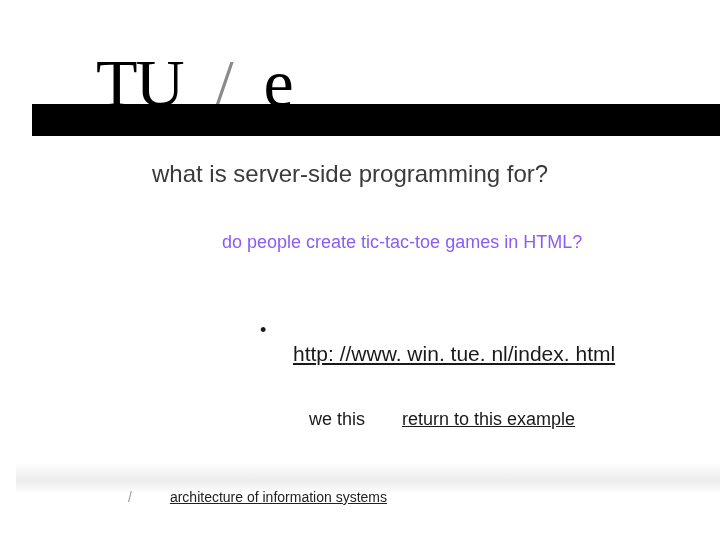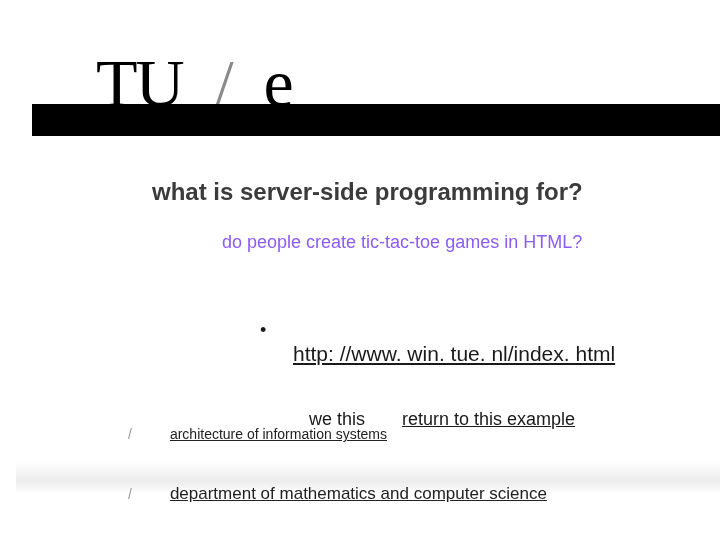--- a/index.html
+++ b/index.html
@@ -41,22 +41,21 @@
     width: 100%;
     height: 2px;
     background: #000;
   }
   .slide-title {
     position: absolute;
     left: 120px;
     top: 128px;
     font-size: 24px;
     color: #3b3b3b;
-    font-weight: 700;
-    margin-top: 18px;
+    font-weight: 400;
   }
   .question {
     position: absolute;
     left: 190px;
     top: 200px;
     font-size: 18px;
     color: #8b5cf6;
     font-weight: 400;
   }
   .bullet-row {
@@ -134,16 +133,13 @@
 <div class="return-line">
   <span>we this </span><span class="return-underline">return to this example</span>
 </div>
 
 <div class="footer-gradient"></div>
 
 <div class="footer">
   <div>
     <span class="slash">/</span><span class="line1">architecture of information systems</span>
   </div>
-  <div>
-    <span class="slash">/</span><span class="line2">department of mathematics and computer science</span>
-  </div>
 </div>
 
 </body></html>

